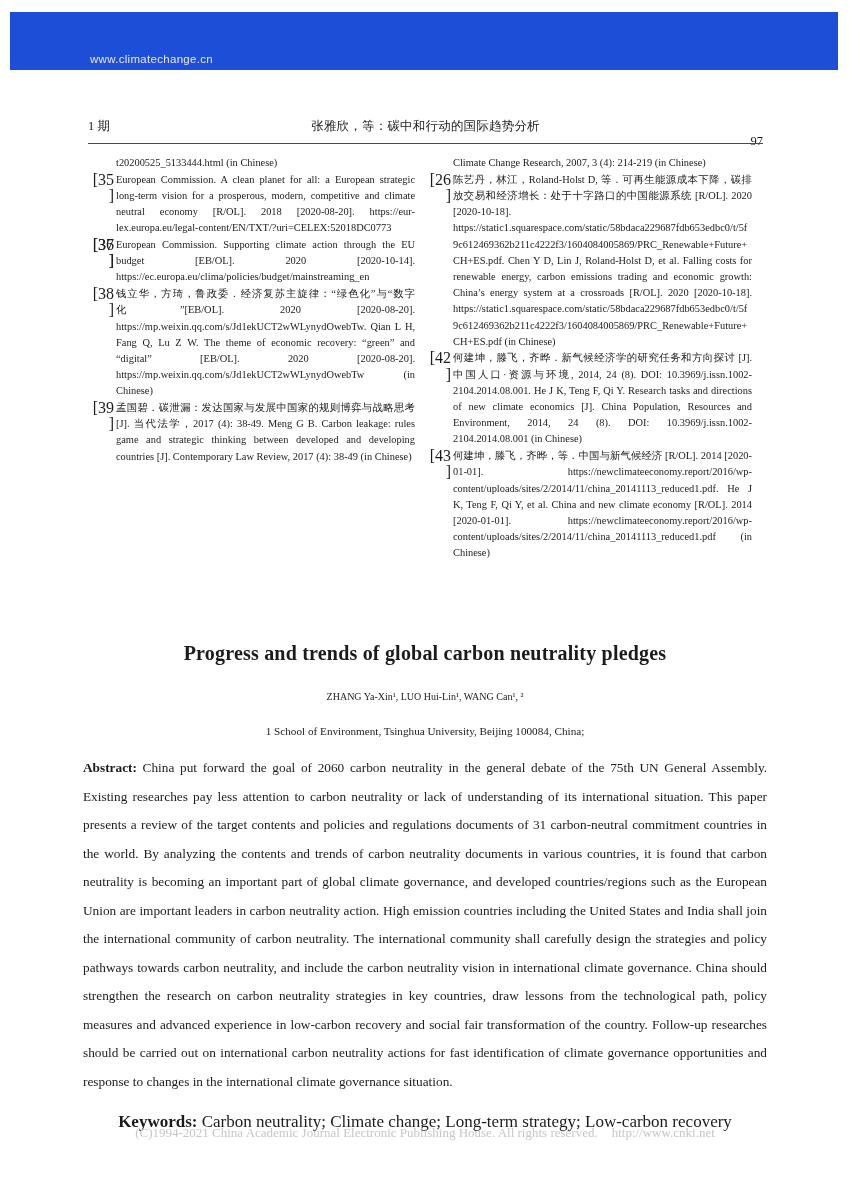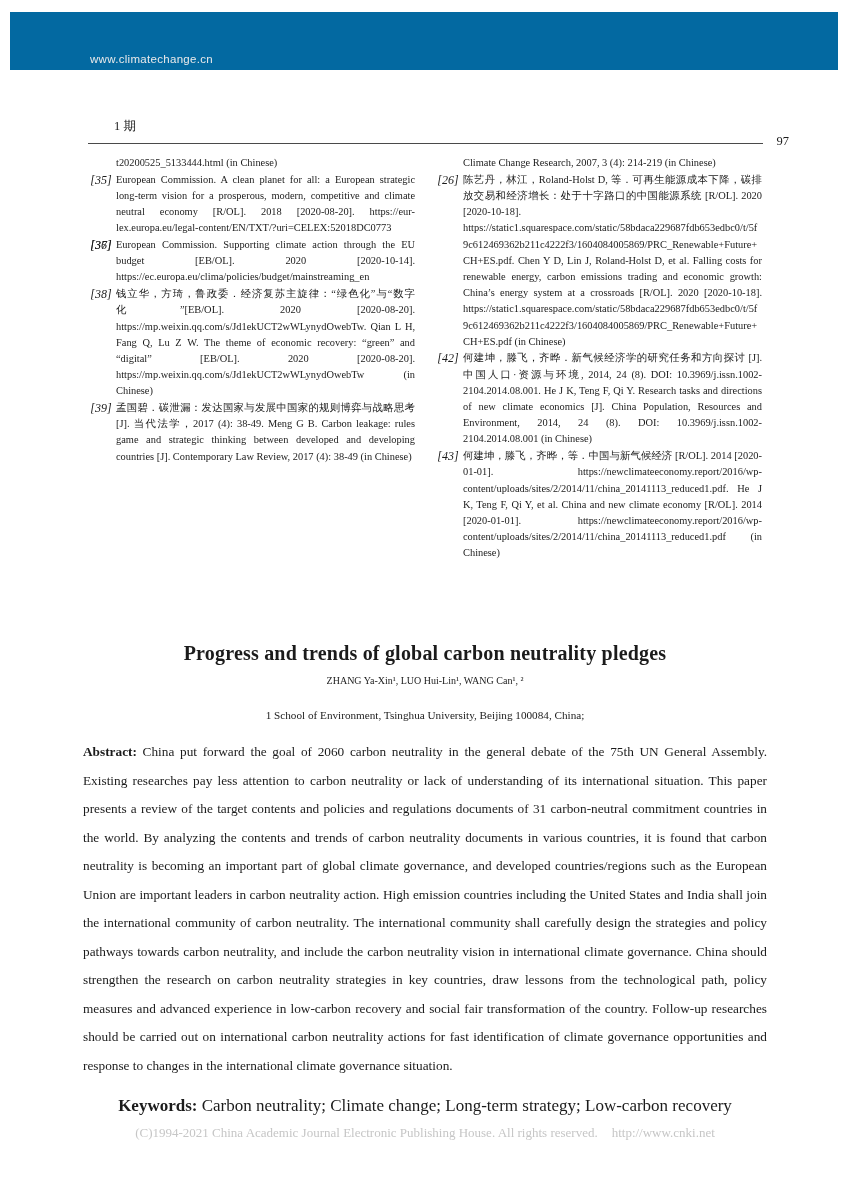--- a/index.html
+++ b/index.html
@@ -47,21 +47,20 @@
   }
 
   
   .runhead {
     position: absolute;
     left: 88px;
     top: 118px;
     width: 675px;
     height: 20px;
     font-size: 12.5px;
-    margin-left: 26px;
   }
   .runhead .rh-left {
     position: absolute;
     left: 0;
     top: 0;
     white-space: nowrap;
   }
   .runhead .rh-center {
     position: absolute;
     left: 0;
@@ -86,59 +85,58 @@
     background: #4a4a4a;
   }
 
   
   .refcols {
     position: absolute;
     left: 88px;
     top: 155px;
     width: 675px;
     display: flex;
-    gap: 20px;
+    gap: 10px;
   }
   .refcol {
     width: 327px;
   }
   .ref {
     position: relative;
     padding-left: 28px;
     font-size: 10.4px;
     line-height: 16.2px;
     text-align: justify;
     text-justify: inter-word;
     margin-bottom: 0.5px;
     word-break: break-word;
     hyphens: none;
   }
   .ref .num {
     position: absolute;
     left: 0;
     top: 0;
     width: 26px;
-    text-align: center;
-    font-size: 12px;
-    font-style: italic;
+    text-align: right;
+    font-size: 16px;
   }
 
   
   .article {
     position: absolute;
     left: 75px;
     top: 640px;
     width: 700px;
   }
   .art-title {
     text-align: center;
     font-size: 20px;
     font-weight: bold;
     letter-spacing: 0.2px;
-    margin: 0 0 5px 0;
+    margin: 0 0 21px 0;
     line-height: 26px;
   }
   .art-authors {
     text-align: center;
     font-size: 10px;
     margin: 0 0 16px 0;
     line-height: 20px;
   }
   .art-aff {
     text-align: center;
@@ -179,26 +177,27 @@
     white-space: nowrap;
   }
   .footer .fcopy { }
   .footer .furl { margin-left: 14px; }
 </style>
 </head>
 <body>
 
 <div class="page">
 
-  <div class="banner" style="background: #0369a1;">
+  <div class="banner" style="background: #1d4ed8;">
     <div class="banner-url" style="color: rgb(233, 233, 234);">www.climatechange.cn</div>
   </div>
 
   <div class="runhead">
     <span class="rh-left">1 期</span>
+    <span class="rh-center">张雅欣，等：碳中和行动的国际趋势分析</span>
     <span class="rh-right">97</span>
   </div>
   <div class="rule"></div>
 
   <div class="refcols">
 
     <div class="refcol">
       <div class="ref">
         <span class="num"></span>
         <span>t20200525_5133444.html (in Chinese)</span>

